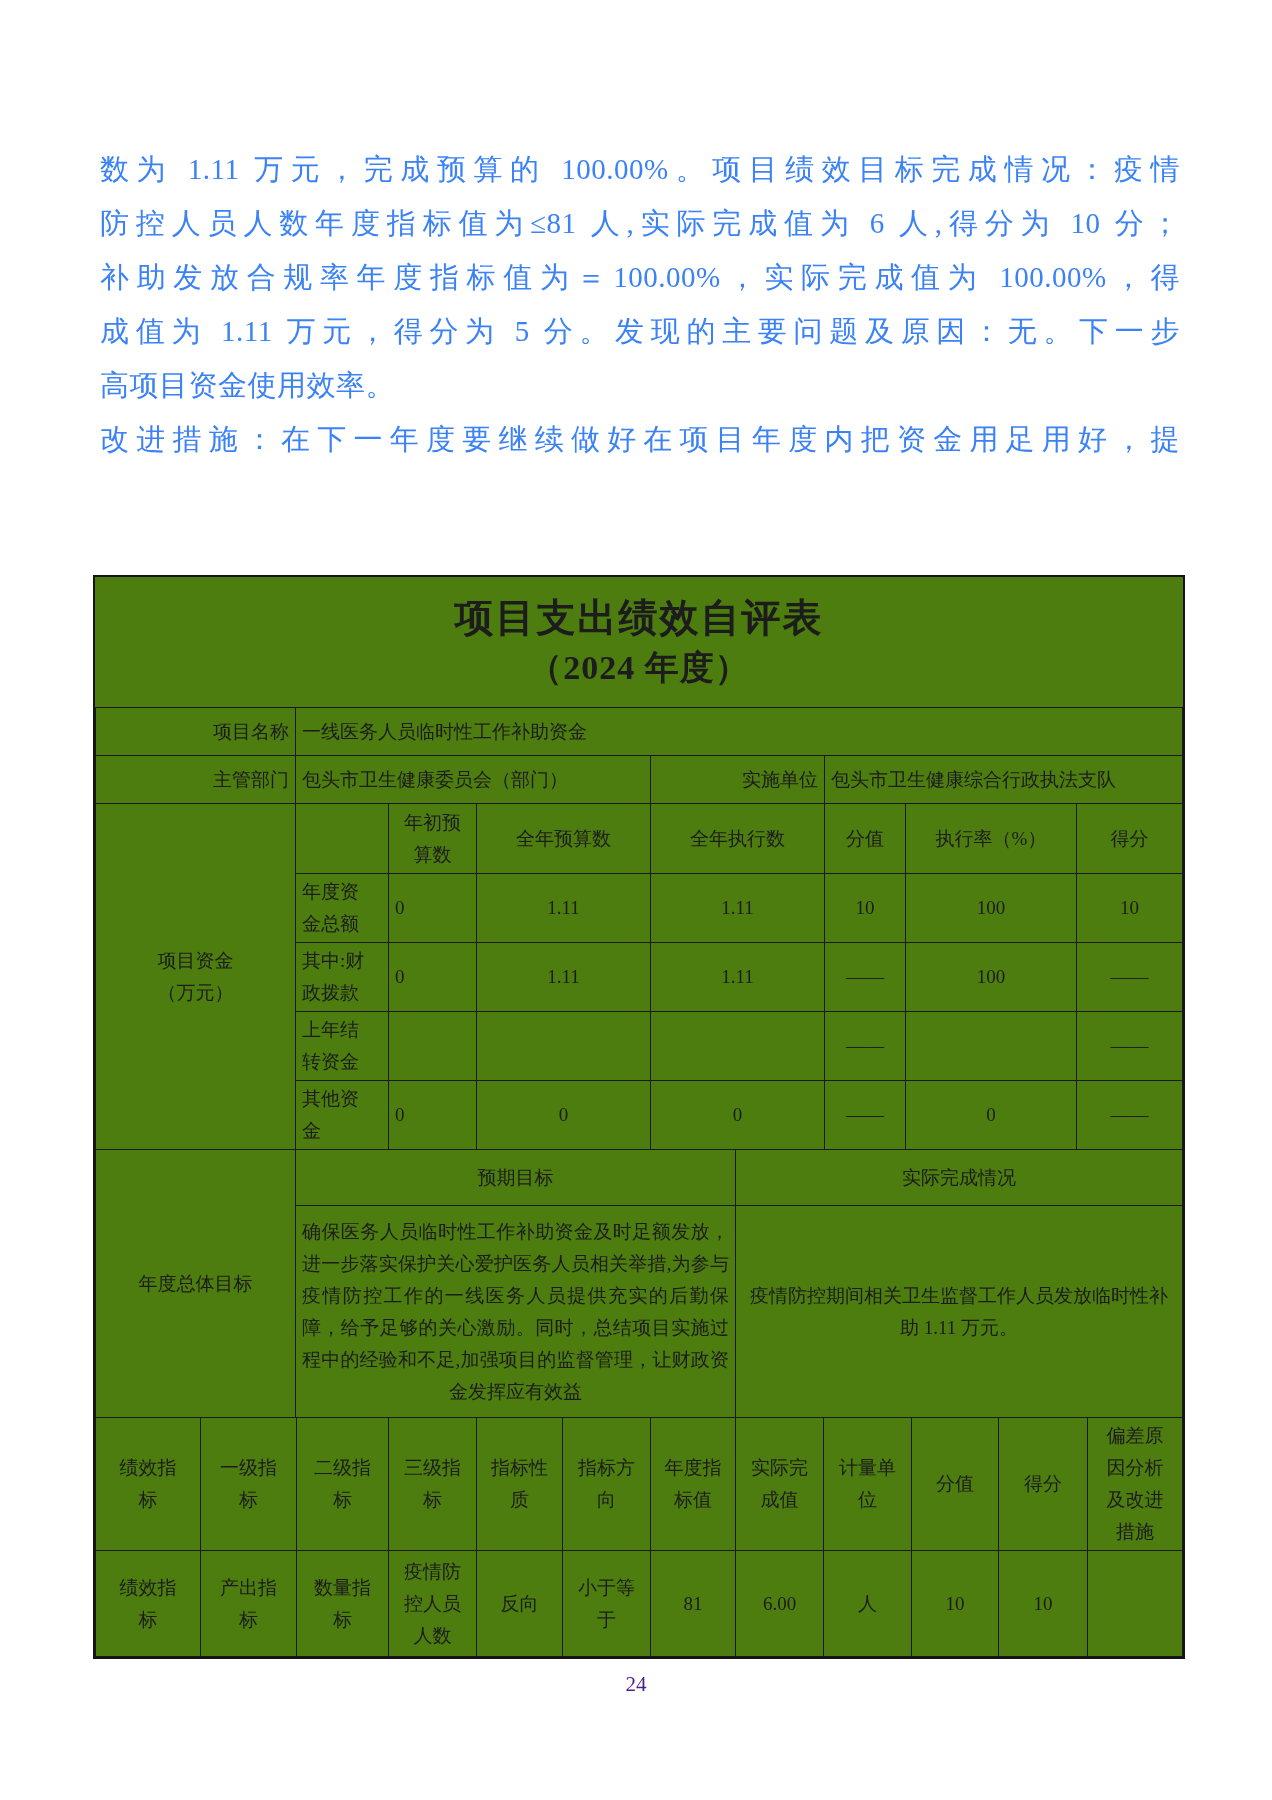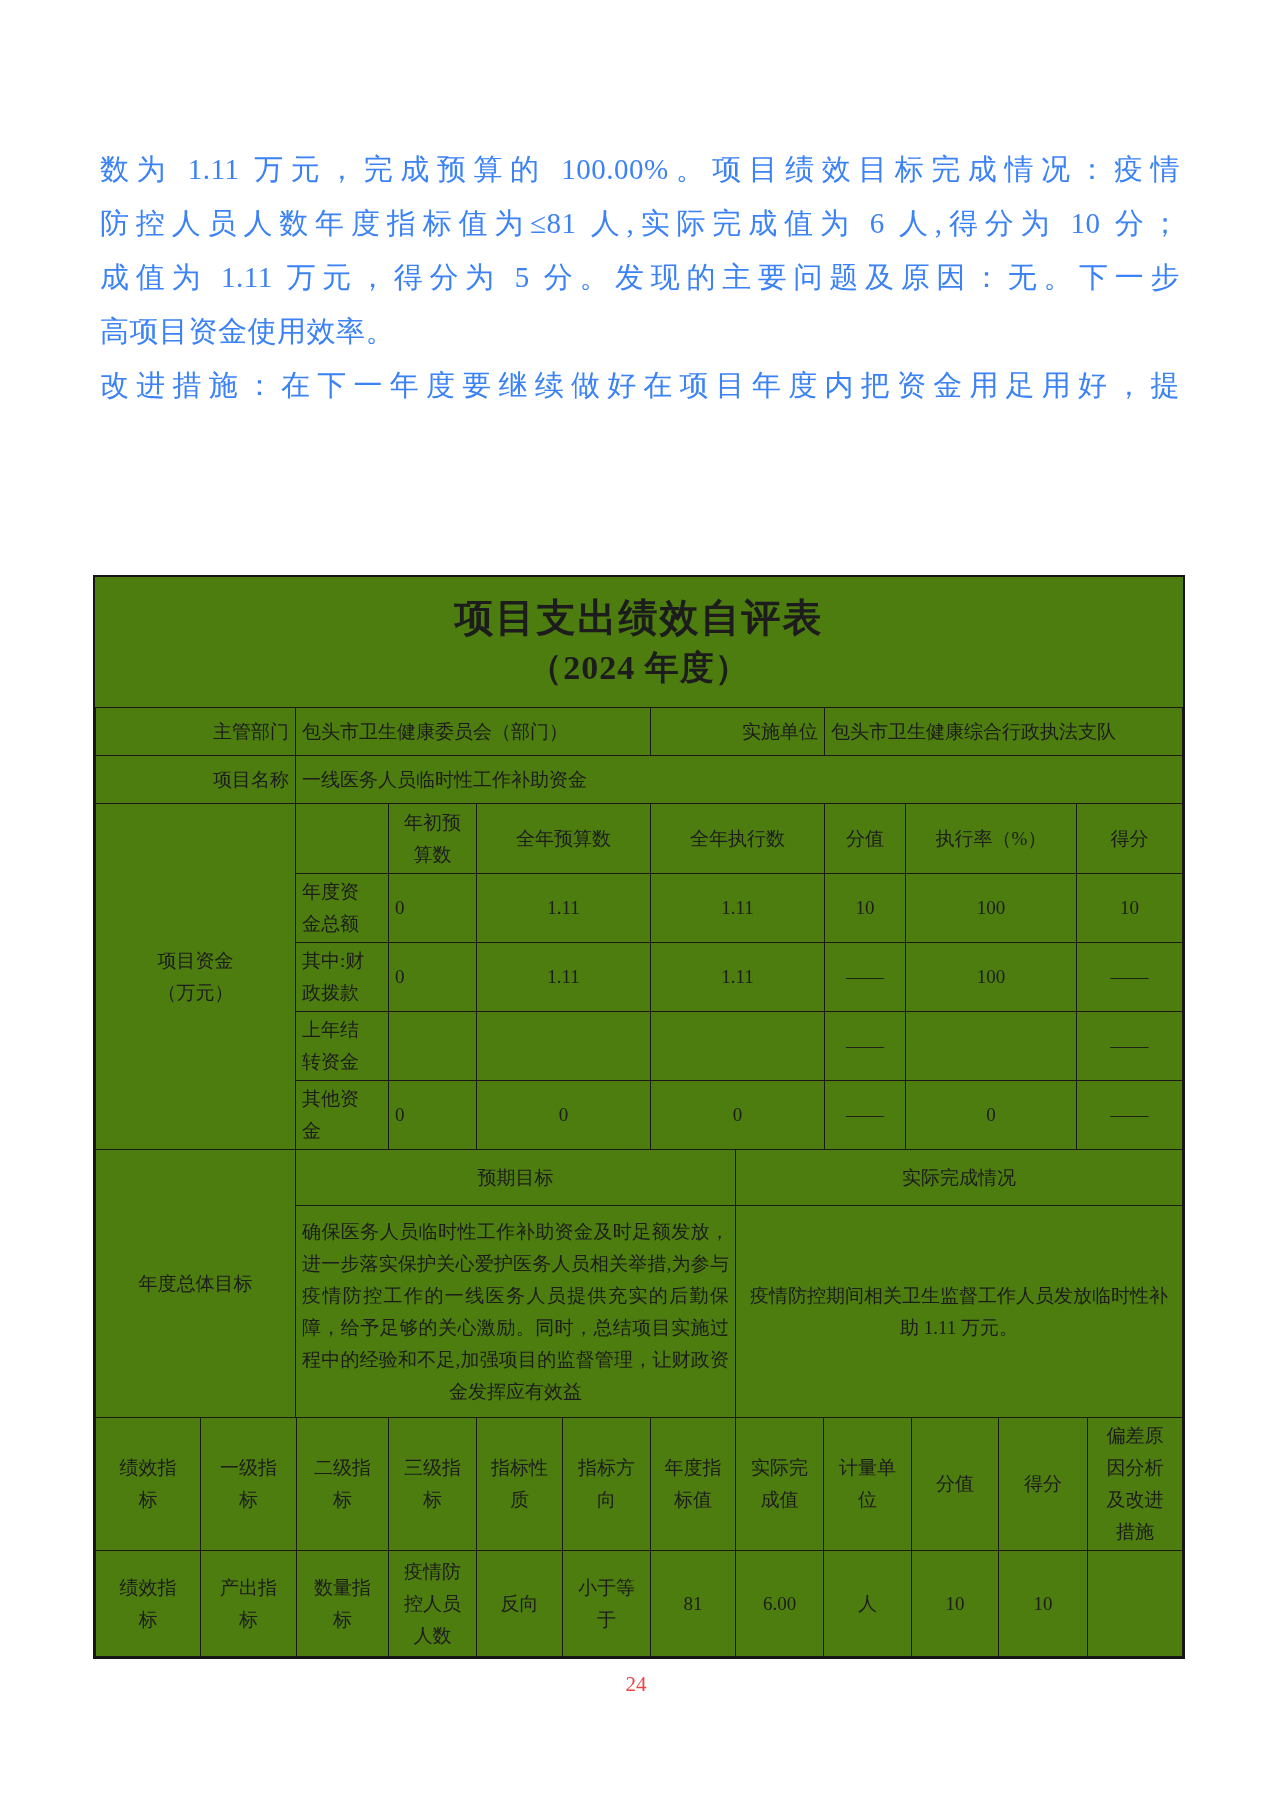--- a/index.html
+++ b/index.html
@@ -58,69 +58,70 @@
     text-align:justify; text-align-last:center; text-justify:inter-character;
     line-height:35px; padding:8px 13px;
   }
   td.goal-act { text-align:center; line-height:42px; padding:8px 16px; }
 
   .ind-hdr td, .ind-row td { padding:2px 3px; line-height:31px; }
 
   
   .footer {
     position:absolute; left:0; top:1672px; width:100%;
-    text-align:center; font-size:21px; color:#ef4444;
+    text-align:center; font-size:21px; color:#4c1d95;
   }
 </style>
 </head>
 <body>
 
 <div class="page">
 
   <div class="intro">
     <div class="iline just">数为 1.11 万元，完成预算的 100.00%。项目绩效目标完成情况：疫情</div>
     <div class="iline just">防控人员人数年度指标值为≤81 人,实际完成值为 6 人,得分为 10 分；</div>
+    <div class="iline just">补助发放合规率年度指标值为＝100.00%，实际完成值为 100.00%，得</div>
     <div class="iline just">成值为 1.11 万元，得分为 5 分。发现的主要问题及原因：无。下一步</div>
     <div class="iline">高项目资金使用效率。</div>
     <div class="iline just">改进措施：在下一年度要继续做好在项目年度内把资金用足用好，提</div>
   </div>
 
   <div class="sheet">
 
     <div class="t-title">
       <div class="t-title-main">项目支出绩效自评表</div>
       <div class="t-title-sub">（2024 年度）</div>
     </div>
+
+    <table class="sec">
+      <colgroup>
+          <col style="width:200px">
+          <col>
+        </colgroup>
+      <tbody>
+          <tr class="row-h46">
+        <td class="r">项目名称</td>
+        <td class="l">一线医务人员临时性工作补助资金</td>
+      </tr>
+    </tbody>
+      </table>
 
     <table class="sec">
       <colgroup>
           <col style="width:200px">
           <col style="width:355px">
           <col style="width:174px">
           <col>
         </colgroup>
       <tbody>
           <tr class="row-h46">
         <td class="r">主管部门</td>
         <td class="l">包头市卫生健康委员会（部门）</td>
         <td class="r">实施单位</td>
         <td class="l">包头市卫生健康综合行政执法支队</td>
-      </tr>
-    </tbody>
-      </table>
-
-    <table class="sec">
-      <colgroup>
-          <col style="width:200px">
-          <col>
-        </colgroup>
-      <tbody>
-          <tr class="row-h46">
-        <td class="r">项目名称</td>
-        <td class="l">一线医务人员临时性工作补助资金</td>
       </tr>
     </tbody>
       </table>
 
     <table class="sec">
       <colgroup>
         <col style="width:200px">
           <col style="width:93px">
           <col style="width:88px">
           <col style="width:174px">

